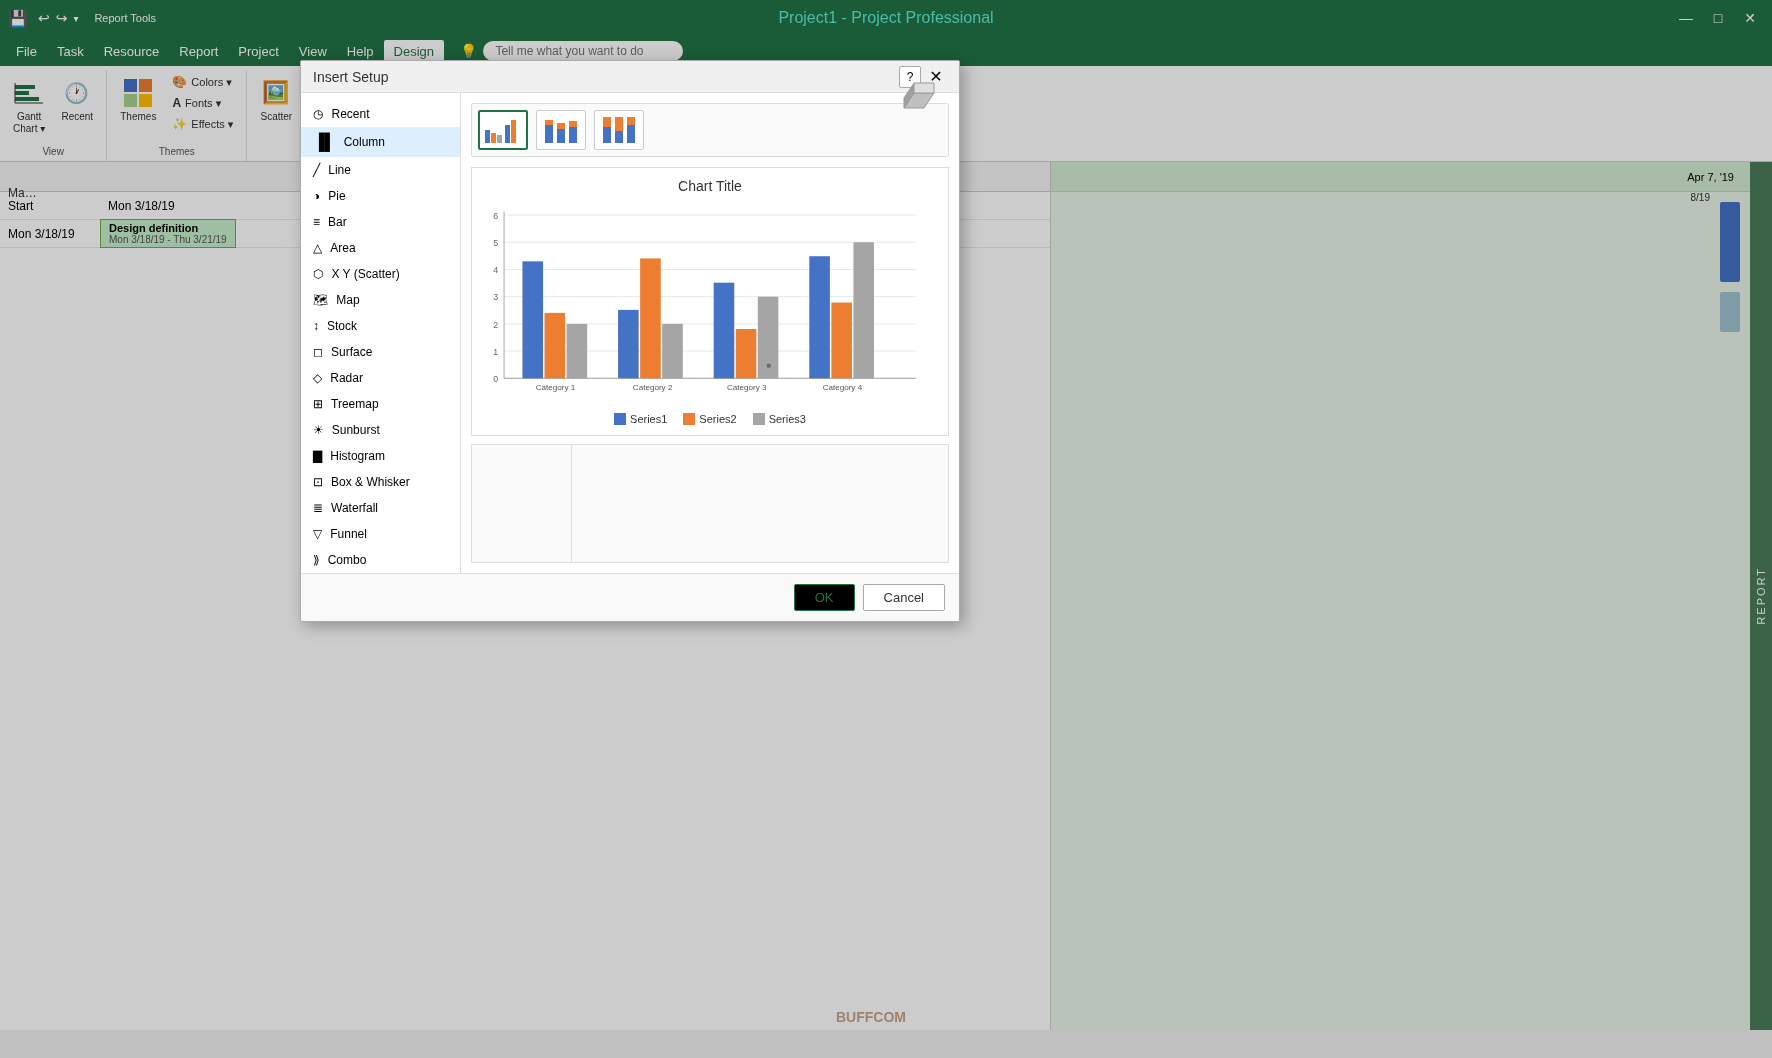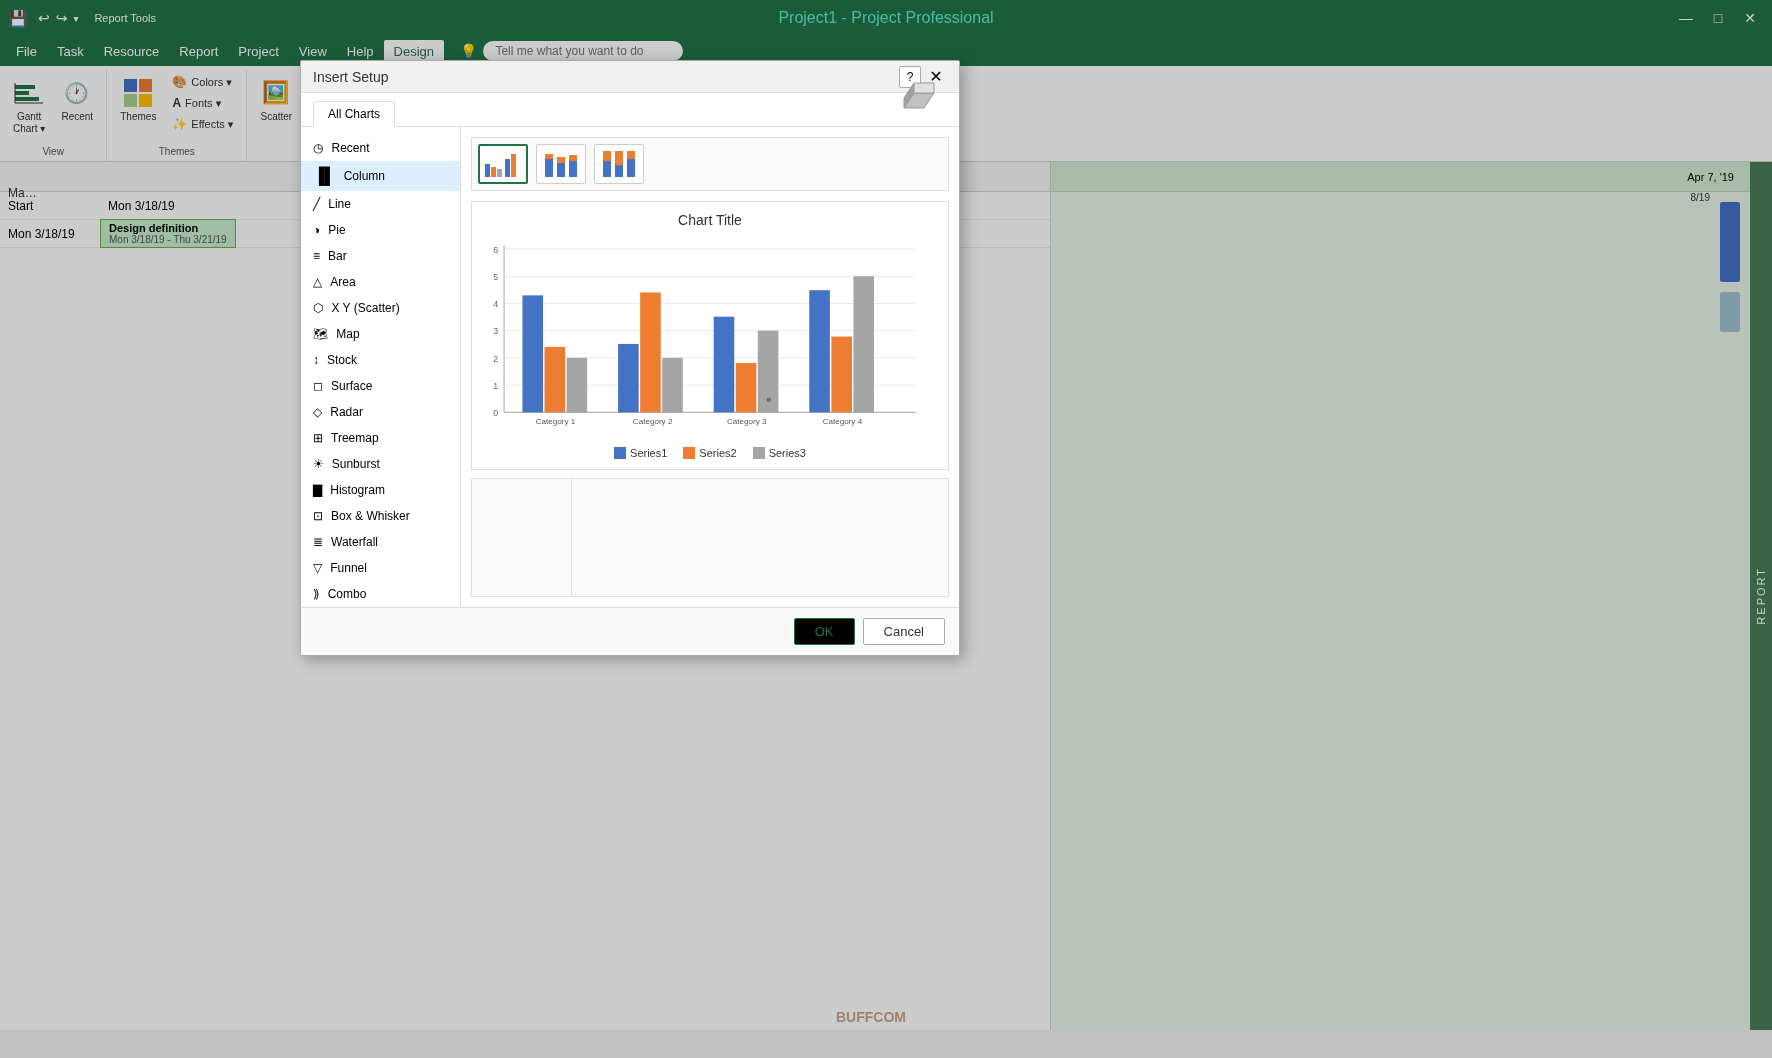--- a/index.html
+++ b/index.html
@@ -622,23 +622,20 @@
 
 <div class="dialog-overlay">
   <div class="insert-chart-dialog">
 
     <div class="dialog-title-bar">
       <span class="dialog-title-text">Insert Setup</span>
       <button class="dialog-help-btn">?</button>
       <button class="dialog-close-btn">✕</button>
     </div>
 
-    <div class="dialog-tabs">
-      <div class="dialog-tab active">All Charts</div>
-    </div>
 
     <div class="dialog-content">
 
       <div class="chart-type-list">
         <div class="chart-type-item">
           <span>◷</span>
           <span>Recent</span>
         </div>
         <div class="chart-type-item active">
           <span style="font-size:16px;">▐▌</span>

